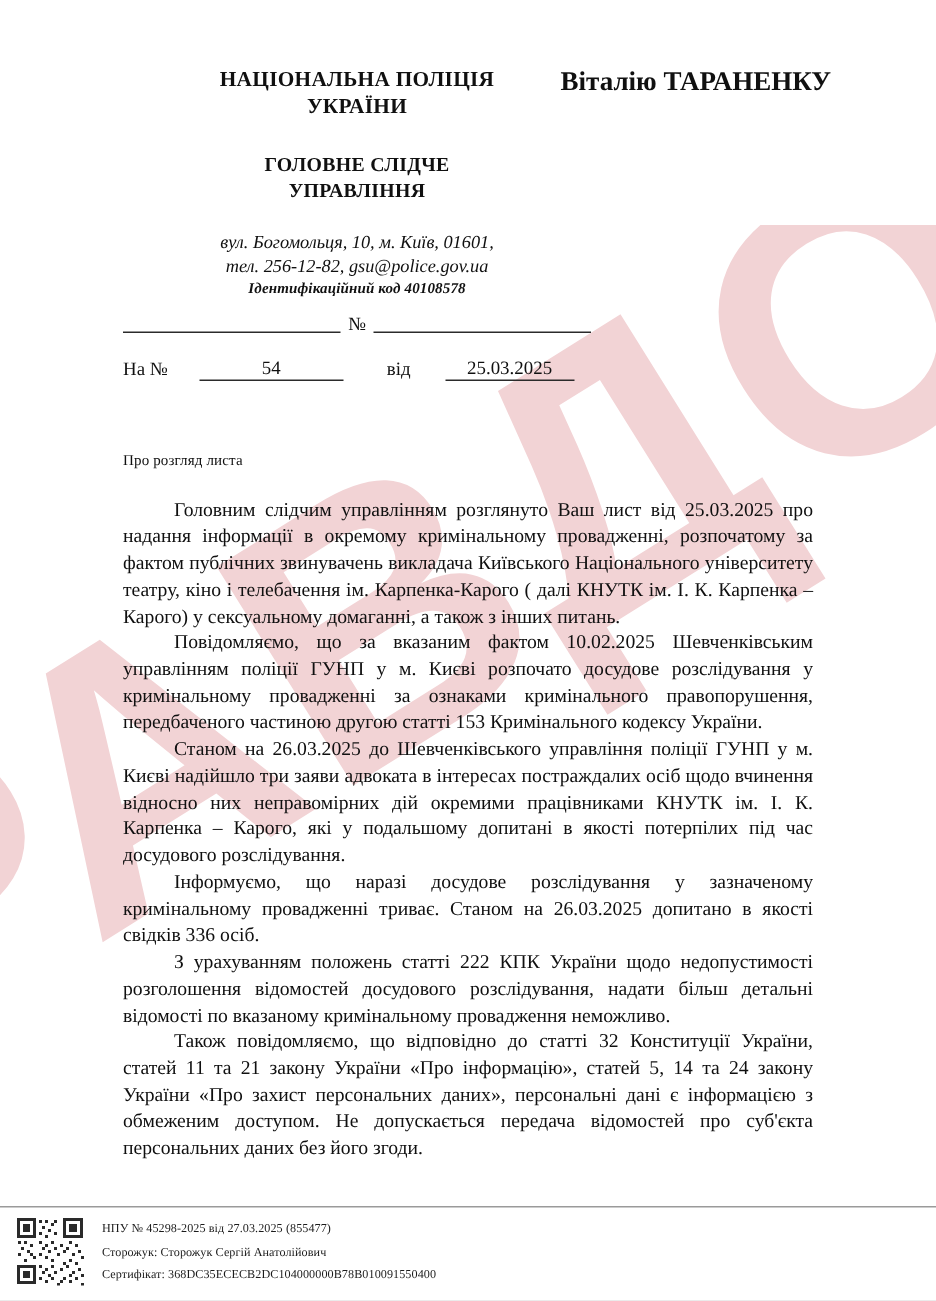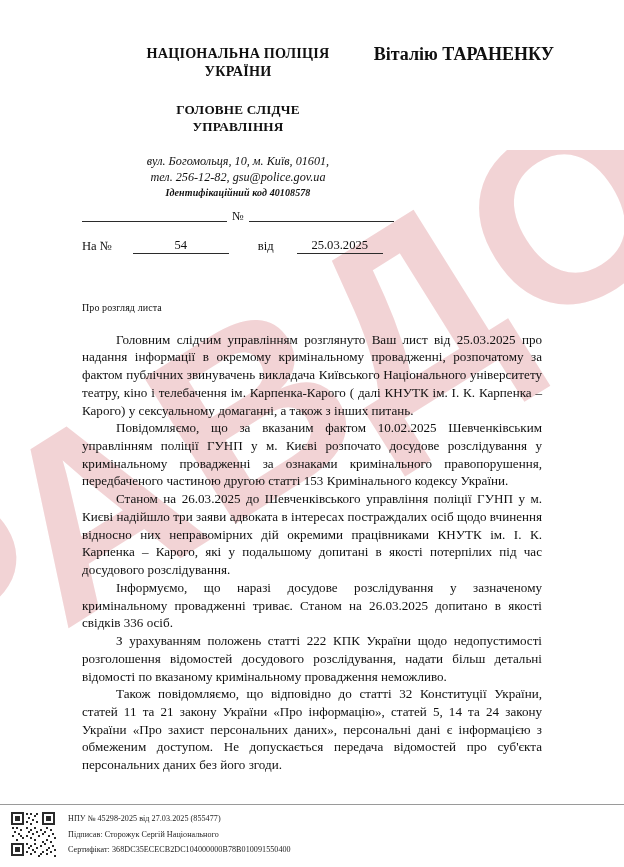--- a/index.html
+++ b/index.html
@@ -316,19 +316,19 @@
               <rect x="44" y="38" width="2" height="2"></rect>
               <rect x="28" y="44" width="2" height="2"></rect>
             <rect x="36" y="38" width="2" height="2"></rect>
               <rect x="44" y="44" width="2" height="2"></rect>
               <rect x="30" y="42" width="2" height="2"></rect>
           </g>
         </svg>
       </div>
       <div class="f-lines">
         <div>НПУ № 45298-2025 від 27.03.2025 (855477)</div>
-        <div>Підписав: Сторожук Сергій Національного</div>
+        <div>Сторожук: Сторожук Сергій Анатолійович</div>
         <div>Сертифікат: 368DC35ECECB2DC104000000B78B010091550400</div>
       </div>
     </div>
   </div>
 
 </div>
 
 </body></html>

